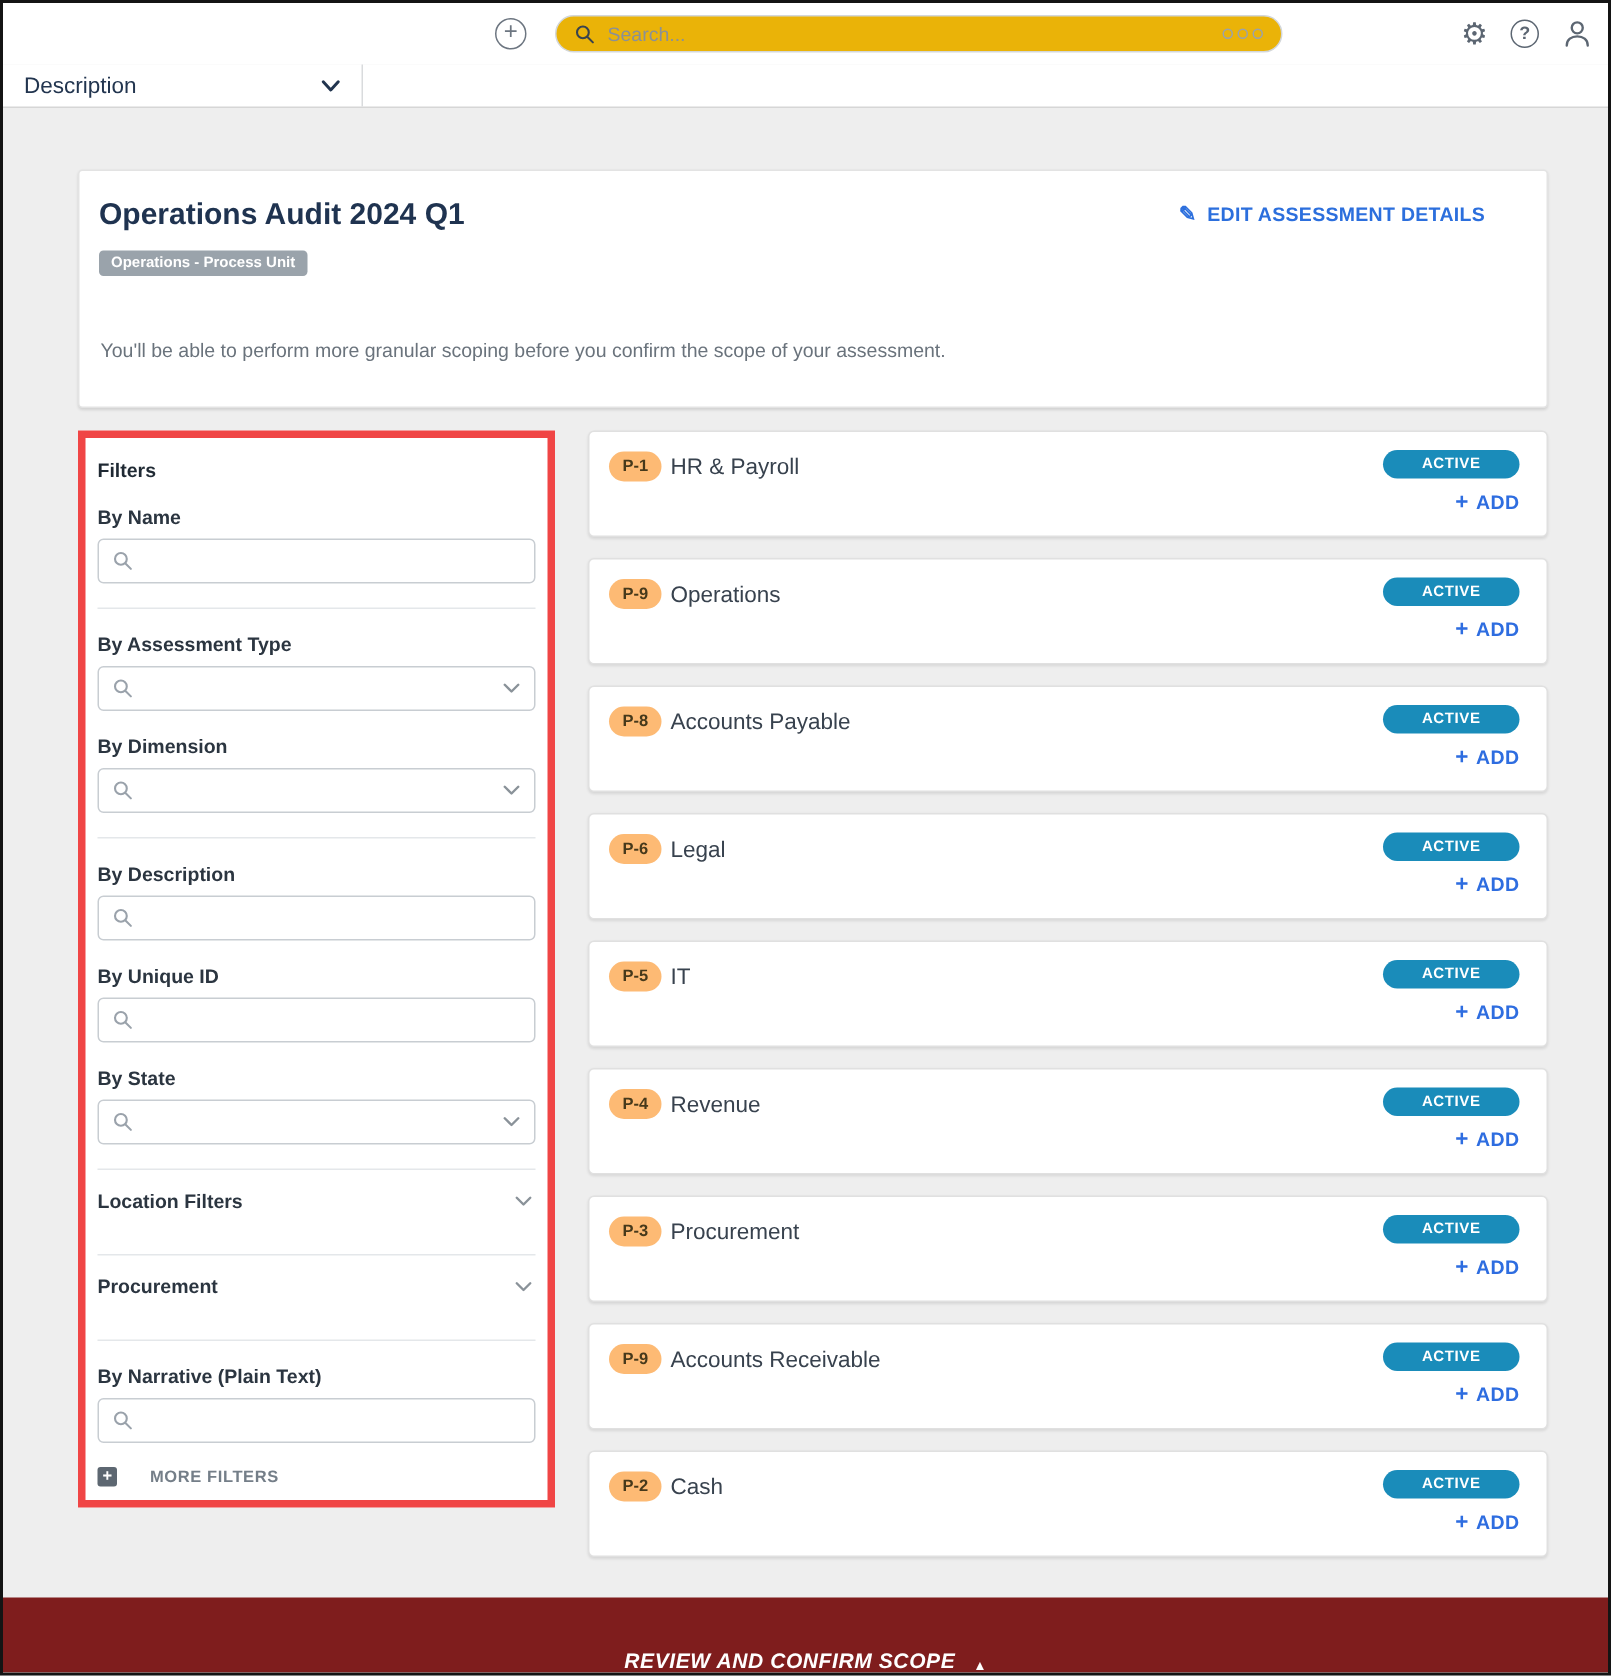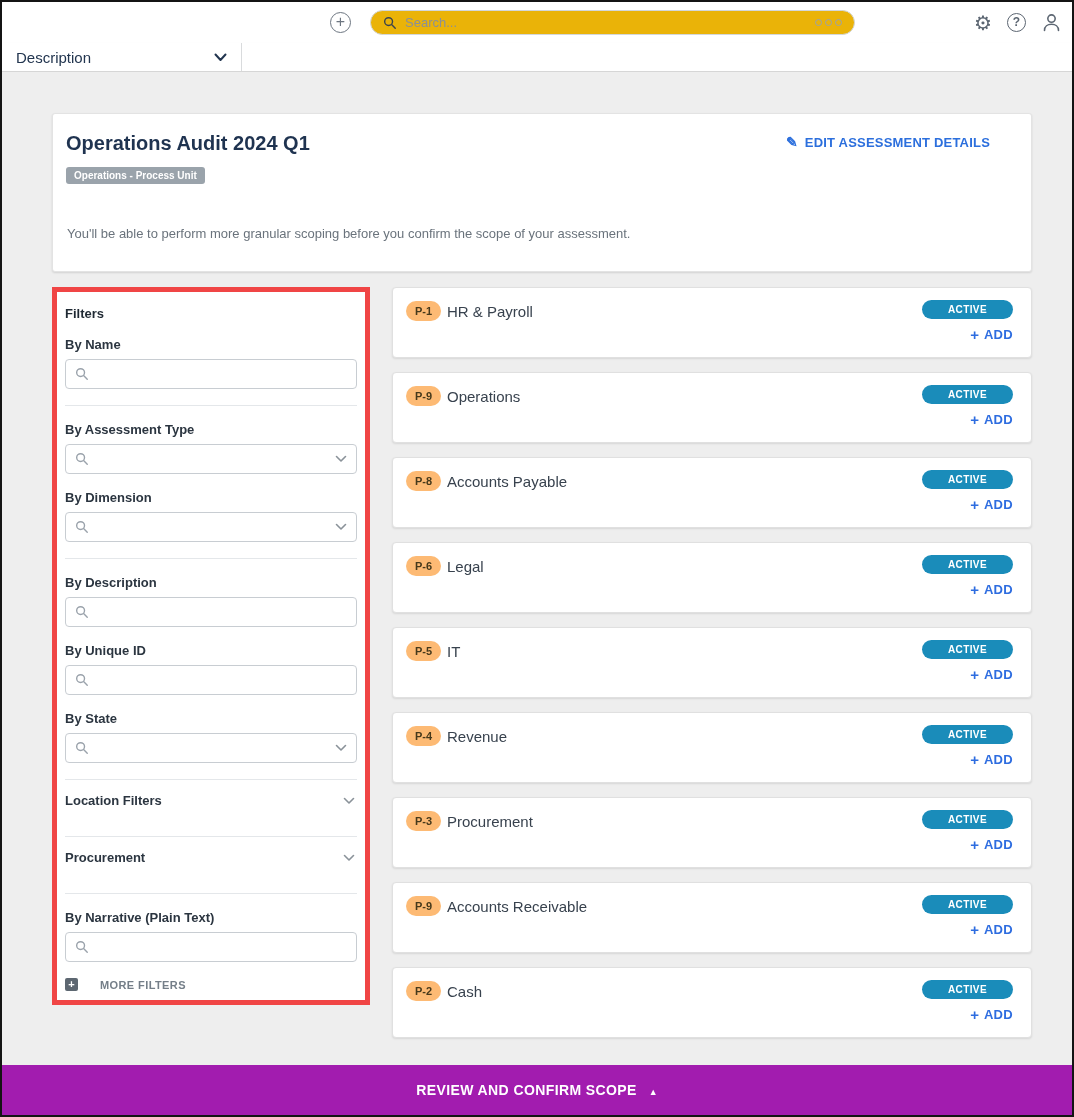--- a/index.html
+++ b/index.html
@@ -112,22 +112,22 @@
     border-radius:10px;
   }
   .p-add {
     position:absolute; right:18px; top:38px; color:#2e6de0; cursor:pointer;
     display:flex; align-items:center; gap:5px;
   }
   .p-add .plus { font-size:15px; font-weight:700; }
   .p-add .lbl { font-size:13px; font-weight:600; letter-spacing:.3px; }
   
   .footer {
-    position:absolute; bottom:0; left:0; right:0; height:50px; background:#a21caf;
-    display:flex; align-items:center; justify-content:center; gap:12px; cursor:pointer;
+    position:absolute; bottom:0; left:0; right:0; height:50px; background:#7f1d1d;
+    display:flex; align-items:flex-end; justify-content:center; gap:12px; cursor:pointer;font-style:italic;
   }
   .footer .lbl { color:#fff; font-size:14px; font-weight:700; letter-spacing:.4px; }
   .footer .tri { color:#fff; font-size:9px; padding-top:3px; }
   svg.icon { display:block; }
 </style>
 </head>
 <body>
 
 <div class="topbar">
   <div class="plus-circle">+</div>

